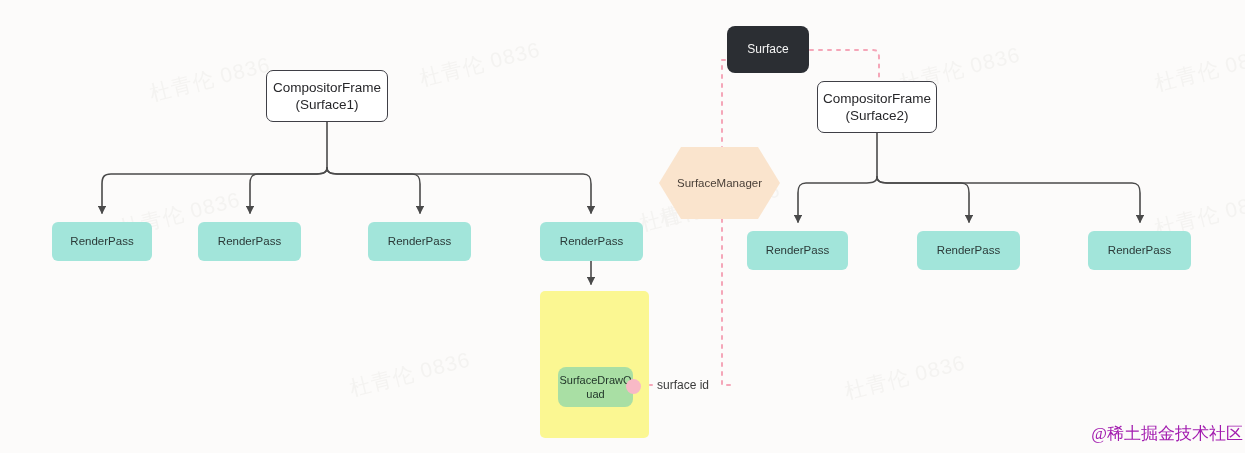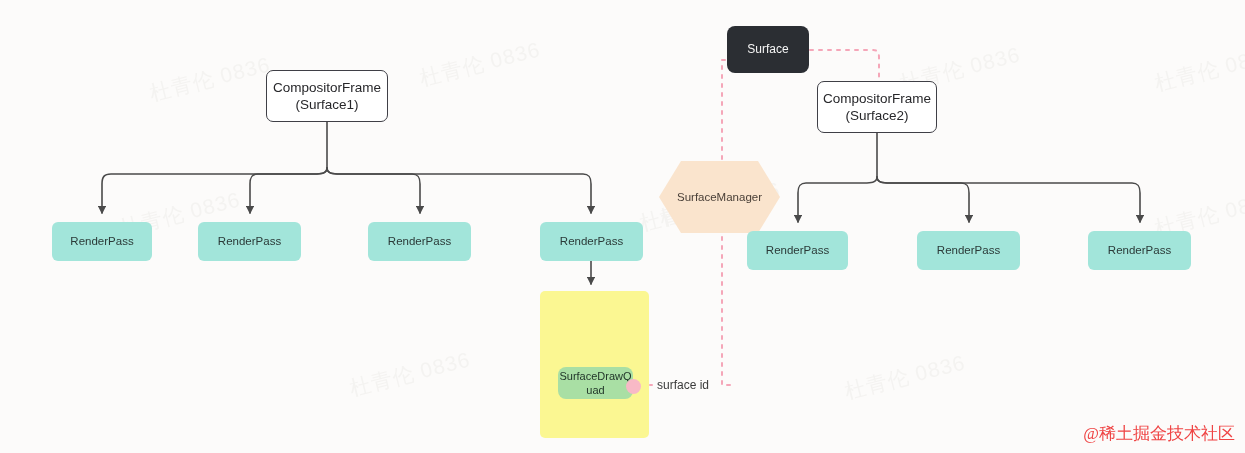--- a/index.html
+++ b/index.html
@@ -35,23 +35,23 @@
     font-size: 21px;
     font-family: "Liberation Sans", "DejaVu Sans", sans-serif;
     white-space: nowrap;
     transform: rotate(-14deg);
     transform-origin: left center;
     letter-spacing: 1px;
     user-select: none;
   }
   .wm-credit {
     position: absolute;
-    right: 10px;
+    right: 2px;
     bottom: 8px;
-    color: #ef4444;
+    color: #a21caf;
     font-size: 17px;
     font-family: "Liberation Serif", "DejaVu Serif", serif;
     white-space: nowrap;
     z-index: 6;
     user-select: none;
   }
 
   
   #wires {
     position: absolute;
@@ -118,21 +118,20 @@
     background: #a9dfa4;
     border-radius: 8px;
     color: #22372a;
     font-size: 11px;
     padding: 2px 4px;
     z-index: 4;
   }
   .hexwrap {
     position: absolute;
     z-index: 3;
-    margin-top: 14px;
   }
   .hexwrap svg { display: block; }
   .hexlabel {
     position: absolute;
     inset: 0;
     display: flex;
     align-items: center;
     justify-content: center;
     color: #4a4038;
     font-size: 11.5px;
@@ -206,21 +205,21 @@
     </span>
   </div>
 
   <div class="node renderpass" style="left:52px; top:222px; width:100px; height:39px;">RenderPass</div>
   <div class="node renderpass" style="left:198px; top:222px; width:103px; height:39px;">RenderPass</div>
   <div class="node renderpass" style="left:368px; top:222px; width:103px; height:39px;">RenderPass</div>
   <div class="node renderpass" style="left:540px; top:222px; width:103px; height:39px;">RenderPass</div>
 
   <div class="node quadgroup" style="left:540px; top:291px; width:109px; height:147px;"></div>
 
-  <div class="node sdquad" style="left:558px; top:367px; width:75px; height:32px;">
+  <div class="node sdquad" style="left:558px; top:367px; width:75px; height:40px;">
     <span>
       <span>SurfaceDrawQ</span><br>
       <span>uad</span>
     </span>
   </div>
 
   <div class="pinknub" style="left:626px; top:379px;"></div>
 
   <div class="edge-label" style="left:657px; top:378px;">surface id</div>
 

